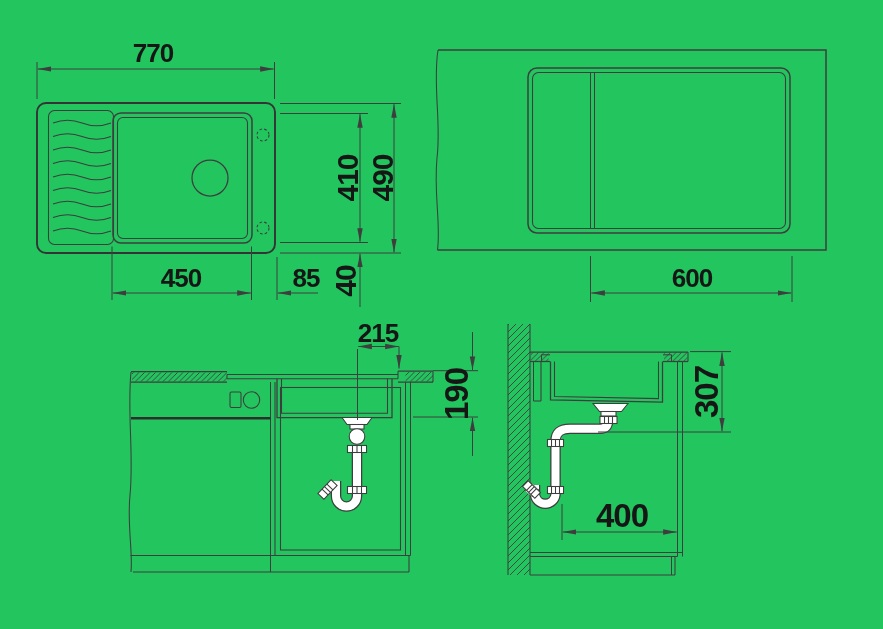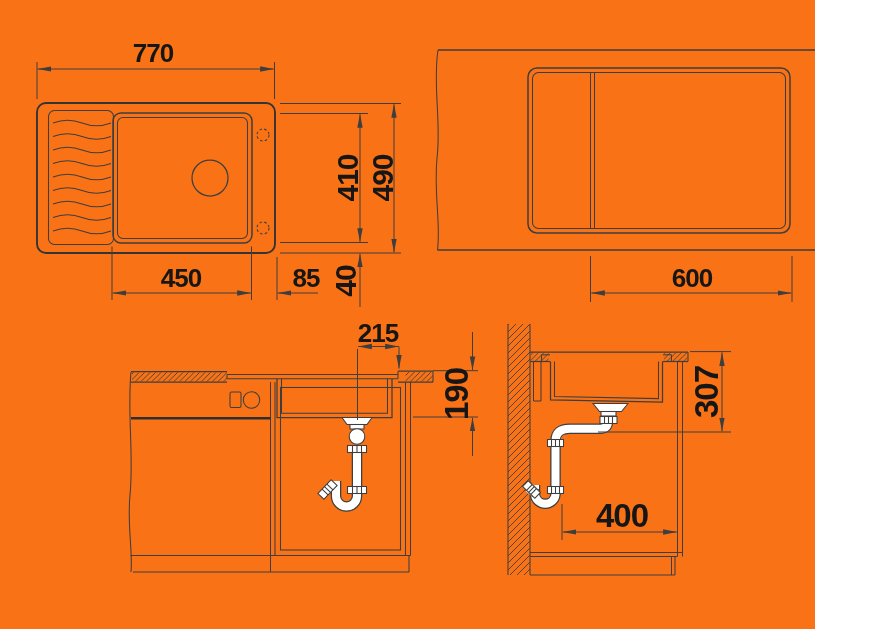--- a/index.html
+++ b/index.html
@@ -1,16 +1,16 @@
 <!DOCTYPE html>
 <html><head>
 <meta charset="utf-8">
 <style>
   html,body{margin:0;padding:0;background:#fff;}
-  #stage{position:relative;width:815px;height:629px;background:#f97316;overflow:hidden;
+  #stage{position:relative;width:883px;height:629px;background:#22c55e;overflow:hidden;
          font-family:"Liberation Sans","DejaVu Sans",sans-serif;}
   svg{display:block;}
   .ln  {stroke:#3e3e3e;stroke-width:1.05;fill:none;}
   .ln12{stroke:#3e3e3e;stroke-width:1.25;fill:none;}
   .ln15{stroke:#3e3e3e;stroke-width:1.5;fill:none;}
   .ln18{stroke:#343434;stroke-width:1.9;fill:none;}
   .thk {stroke:#2e2e2e;stroke-width:2.6;fill:none;}
   .dash{stroke-dasharray:2.6,2.2;}
   .dim {stroke:#3e3e3e;stroke-width:1;fill:none;marker-start:url(#arr);marker-end:url(#arr);}
   .dim1{stroke:#3e3e3e;stroke-width:1;fill:none;marker-end:url(#arr);}

